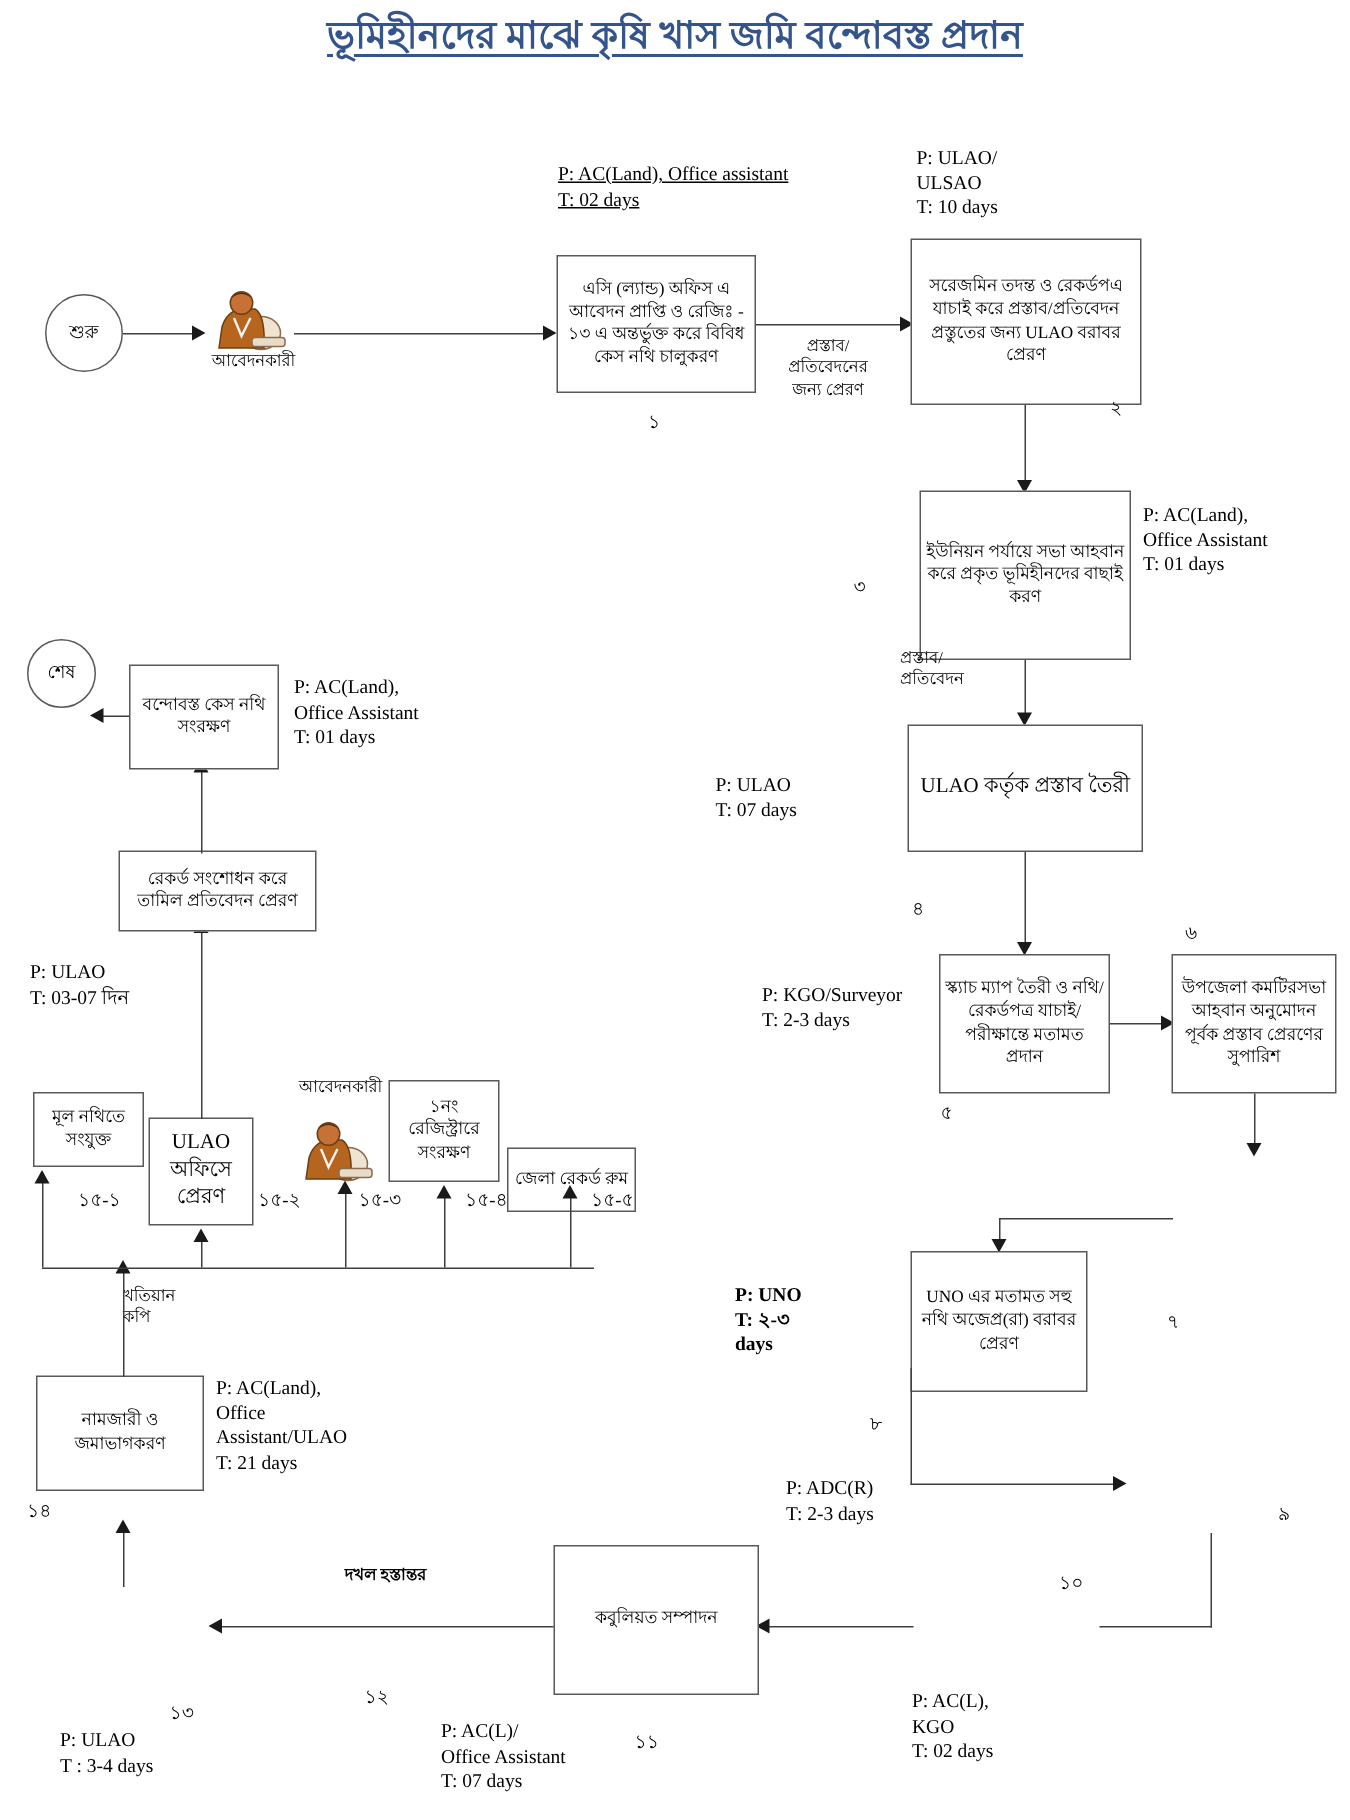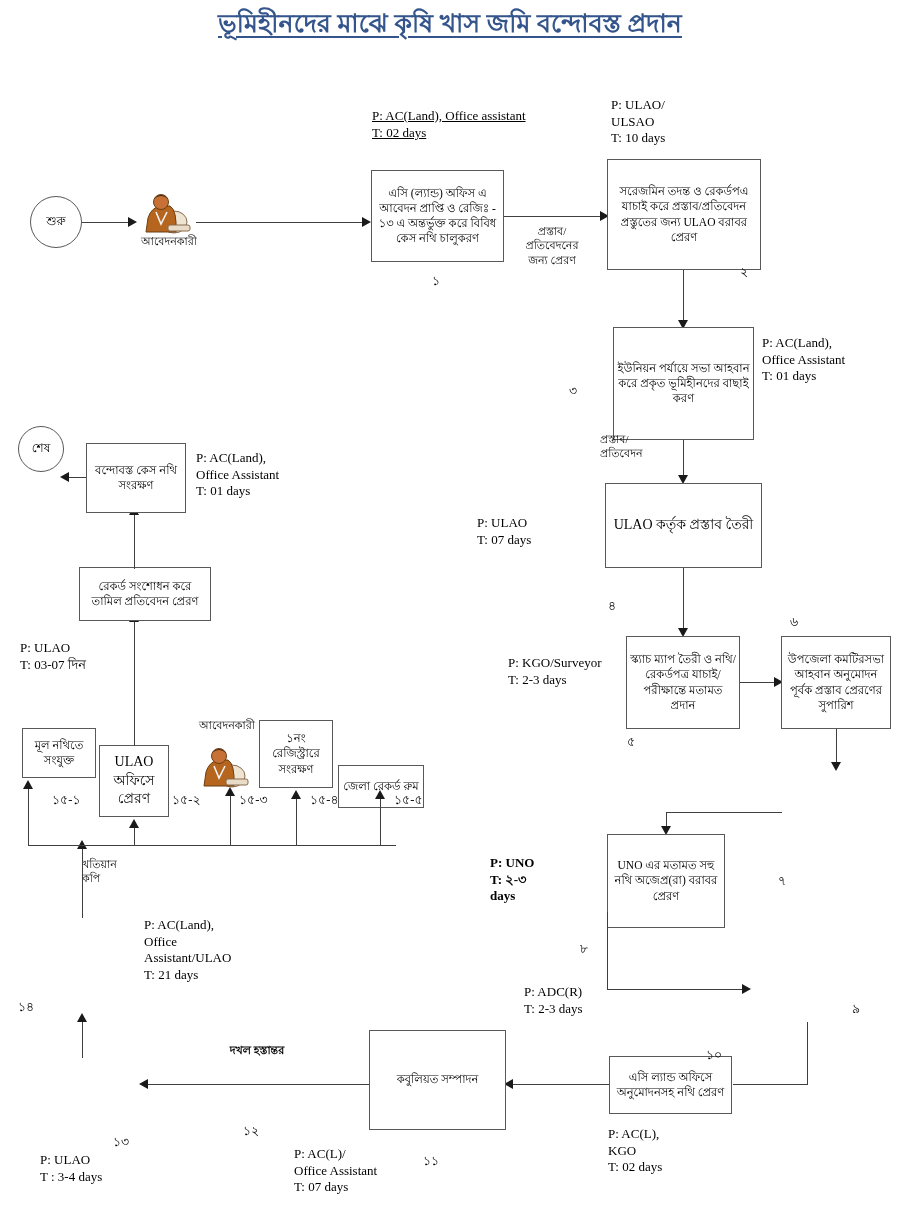--- a/index.html
+++ b/index.html
@@ -177,23 +177,20 @@
   <div class="ln lnh" style="left:607px;top:989px;width:139px;"></div>
   <div class="arw r" style="left:742px;top:984px;"></div>
 
   <div class="num" style="left:852px;top:1000px;">৯</div>
   <div class="txt" style="left:524px;top:984px;width:130px;">P: ADC(R)
 T: 2-3 days</div>
 
   <div class="ln lnv" style="left:807px;top:1022px;height:63px;"></div>
   <div class="ln lnh" style="left:733px;top:1084px;width:75px;"></div>
 
-  <div class="box" style="left:609px;top:1056px;width:123px;height:58px;">
-    <span>এসি ল্যান্ড অফিসে অনুমোদনসহ নথি প্রেরণ</span>
-  </div>
   <div class="num" style="left:706px;top:1046px;">১০</div>
   <div class="txt" style="left:608px;top:1126px;width:130px;">P: AC(L),
    KGO
 T: 02 days</div>
 
   <div class="ln lnh" style="left:508px;top:1084px;width:101px;"></div>
   <div class="arw l" style="left:504px;top:1079px;"></div>
 
   <div class="box" style="left:369px;top:1030px;width:137px;height:100px;">
     <span>কবুলিয়ত সম্পাদন</span>
@@ -209,20 +206,23 @@
   <div class="ln lnh" style="left:143px;top:1084px;width:226px;"></div>
   <div class="arw l" style="left:139px;top:1079px;"></div>
 
   <div class="num" style="left:113px;top:1133px;">১৩</div>
   <div class="txt" style="left:40px;top:1152px;width:150px;">P: ULAO
 T : 3-4 days</div>
 
   <div class="ln lnv" style="left:82px;top:1018px;height:40px;"></div>
   <div class="arw u" style="left:77px;top:1013px;"></div>
 
+  <div class="box" style="left:24px;top:917px;width:112px;height:77px;">
+    <span>নামজারী ও জমাভাগকরণ</span>
+  </div>
   <div class="num" style="left:18px;top:998px;">১৪</div>
   <div class="txt" style="left:144px;top:917px;width:140px;">P: AC(Land),
 Office
 Assistant/ULAO
 T: 21 days</div>
 
   <div class="txt bn" style="left:82px;top:857px;width:66px;text-align:left;">খতিয়ান
 কপি</div>
 
   <div class="ln lnv" style="left:82px;top:845px;height:73px;"></div>

